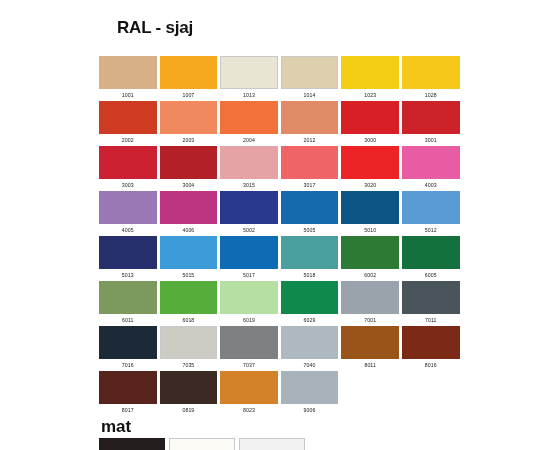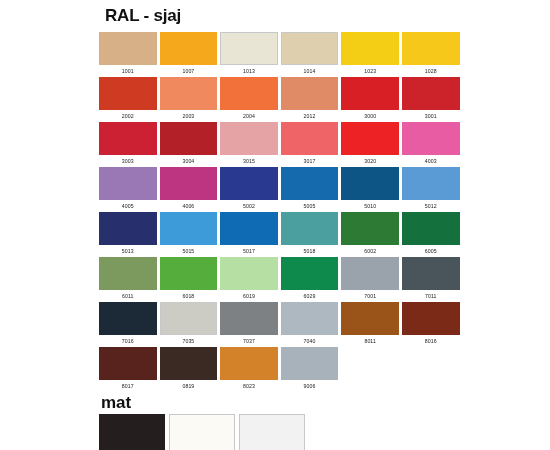--- a/index.html
+++ b/index.html
@@ -27,21 +27,21 @@
     left: 99px;
     top: 0;
     width: 364px;
   }
   .section-title {
     font-size: 17px;
     font-weight: bold;
     color: #111111;
     letter-spacing: -0.2px;
     line-height: 20px;
-    margin: 4px;
+    margin: 16px;
     padding: 2px 0 2px 2px;
     font-family: "Liberation Sans", sans-serif;
   }
   .swatch-row {
     display: flex;
     flex-direction: row;
     width: 364px;
     margin-bottom: 0px;
   }
   .swatch-cell {

